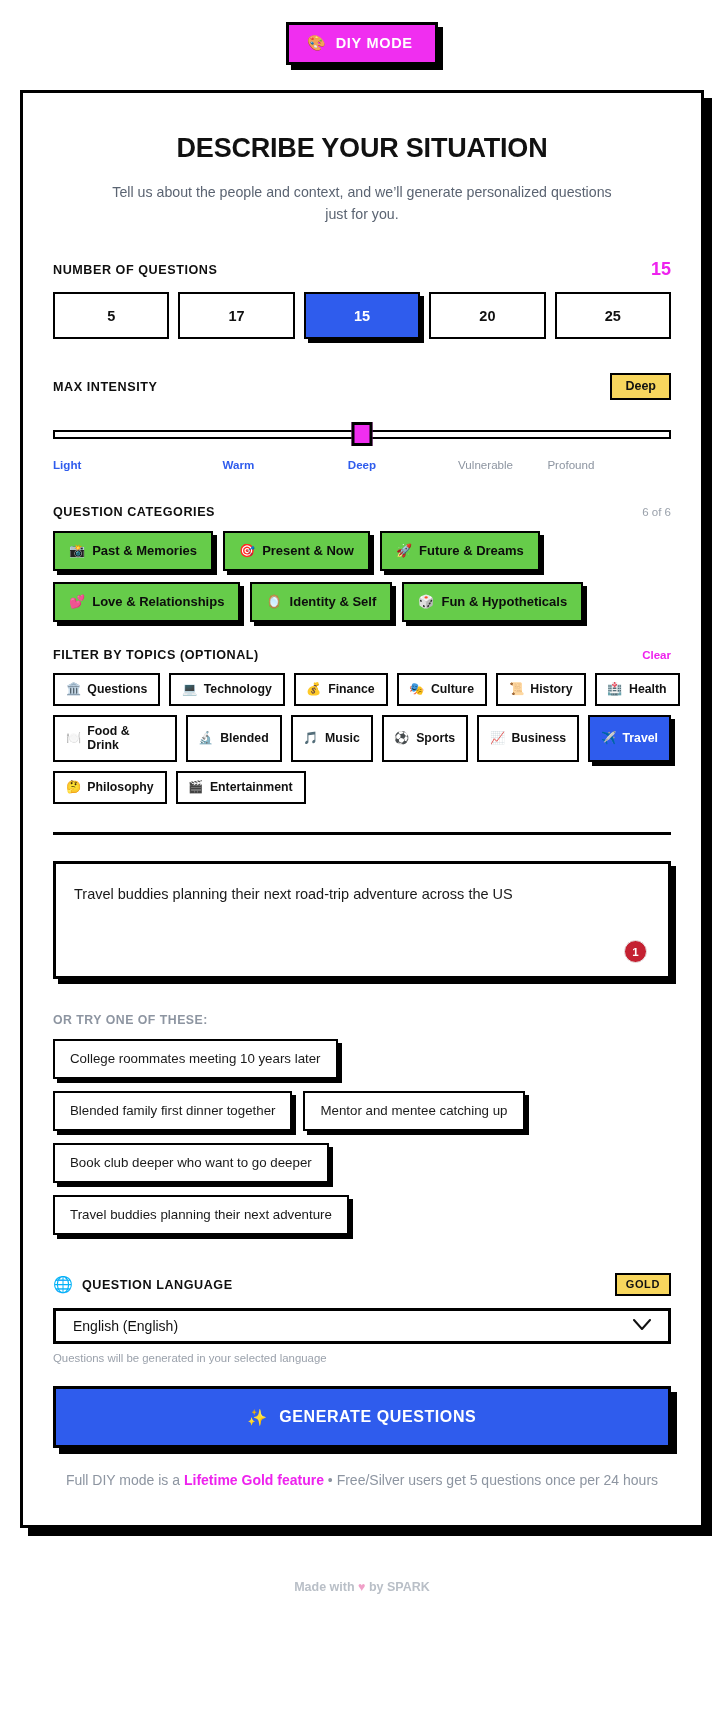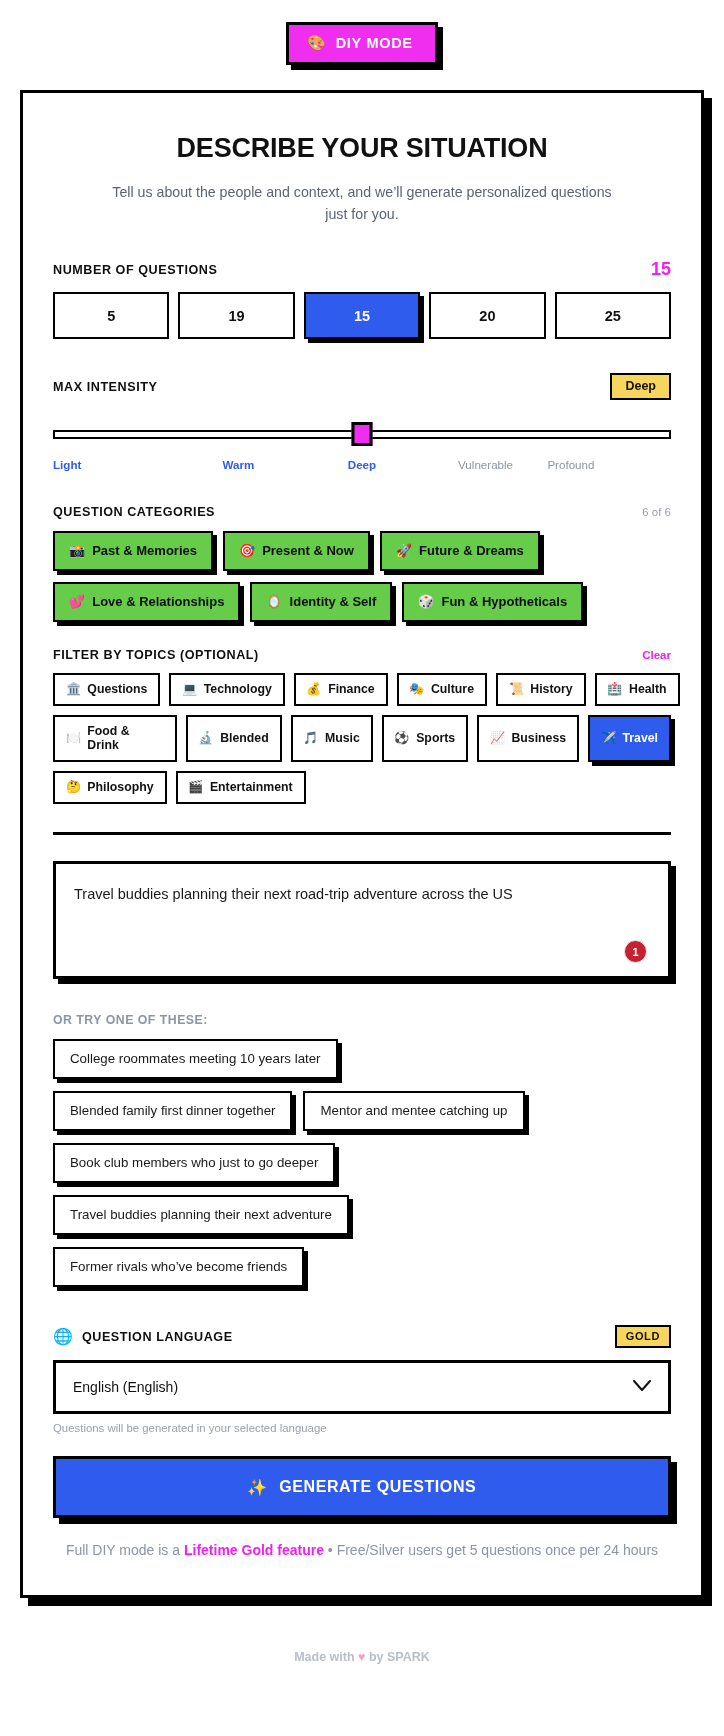--- a/index.html
+++ b/index.html
@@ -186,21 +186,21 @@
     font-size: 13.3px; color: #1a1a1a; font-weight: 500;
     cursor: pointer;
   }
 
   
   .lang-head { display: flex; align-items: center; justify-content: space-between; margin-top: 38px; }
   .lang-head-left { display: flex; align-items: center; gap: 9px; }
   .globe { font-size: 16px; }
   .select-box {
     margin-top: 12px;
-    width: 100%; height: 54px;
+    width: 100%; height: 36px;
     border: 3px solid #000;
     background: #fff;
     display: flex; align-items: center; justify-content: space-between;
     padding: 0 17px;
     font-size: 14px; color: #111;
     cursor: pointer;
   }
   .chev { font-size: 16px; color: #111; }
   .hint {
     margin-top: 8px; font-size: 11.4px; color: #9aa1ab;
@@ -243,21 +243,21 @@
 
   <h1 class="title">DESCRIBE YOUR SITUATION</h1>
   <p class="subtitle">Tell us about the people and context, and we’ll generate personalized questions just for you.</p>
 
   <div class="label-row">
     <div class="sec-label">NUMBER OF QUESTIONS</div>
     <div class="count-magenta">15</div>
   </div>
   <div class="count-row" id="count-row">
       <div class="count-btn">5</div>
-      <div class="count-btn">19</div>
+      <div class="count-btn">17</div>
       <div class="count-btn active">15</div>
       <div class="count-btn">20</div>
       <div class="count-btn">25</div>
     </div>
 
   <div class="label-row">
     <div class="sec-label">MAX INTENSITY</div>
     <div class="pill-badge">Deep</div>
   </div>
   <div class="slider-area">
@@ -386,27 +386,24 @@
   <div class="try-label">OR TRY ONE OF THESE:</div>
   <div class="sugg-rows" id="sugg-rows">
       <div class="sugg-row">
         <div class="sugg-btn">College roommates meeting 10 years later</div>
       </div>
       <div class="sugg-row">
         <div class="sugg-btn">Blended family first dinner together</div>
         <div class="sugg-btn">Mentor and mentee catching up</div>
       </div>
       <div class="sugg-row">
-        <div class="sugg-btn">Book club members who just to go deeper</div>
+        <div class="sugg-btn">Book club deeper who want to go deeper</div>
       </div>
       <div class="sugg-row">
         <div class="sugg-btn">Travel buddies planning their next adventure</div>
-      </div>
-      <div class="sugg-row">
-        <div class="sugg-btn">Former rivals who’ve become friends</div>
       </div>
     </div>
 
   <div class="lang-head">
     <div class="lang-head-left">
       <span class="globe">🌐</span>
       <span class="sec-label">QUESTION LANGUAGE</span>
     </div>
     <div class="pill-badge gold">GOLD</div>
   </div>

